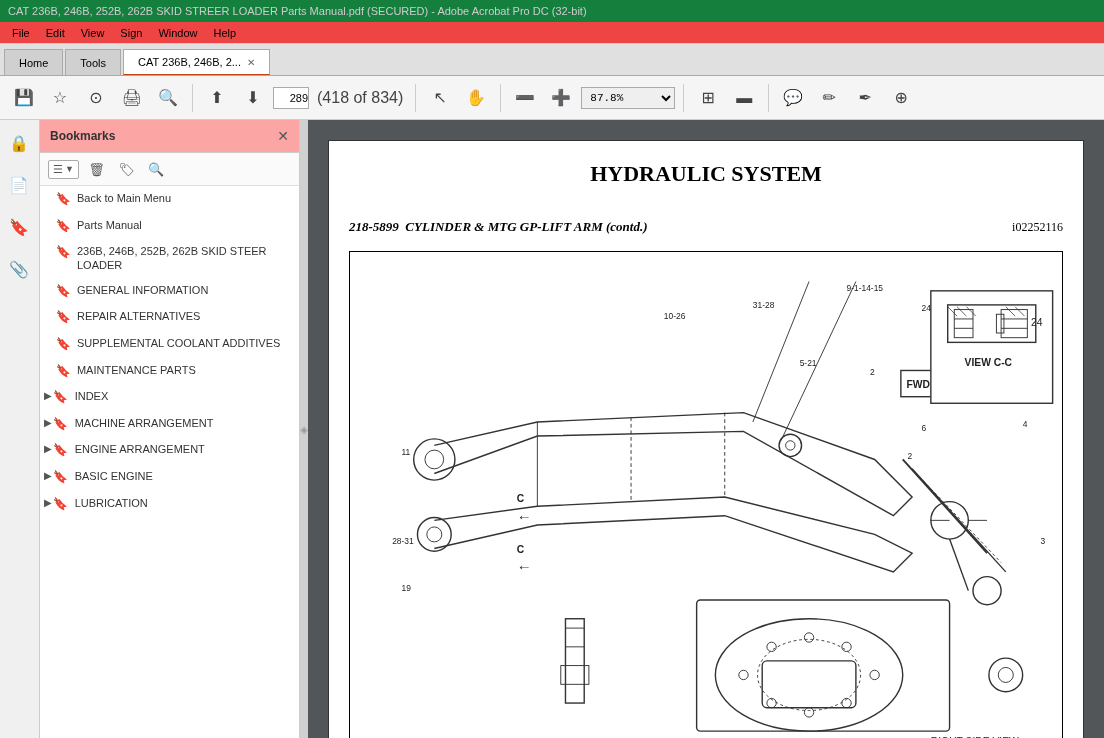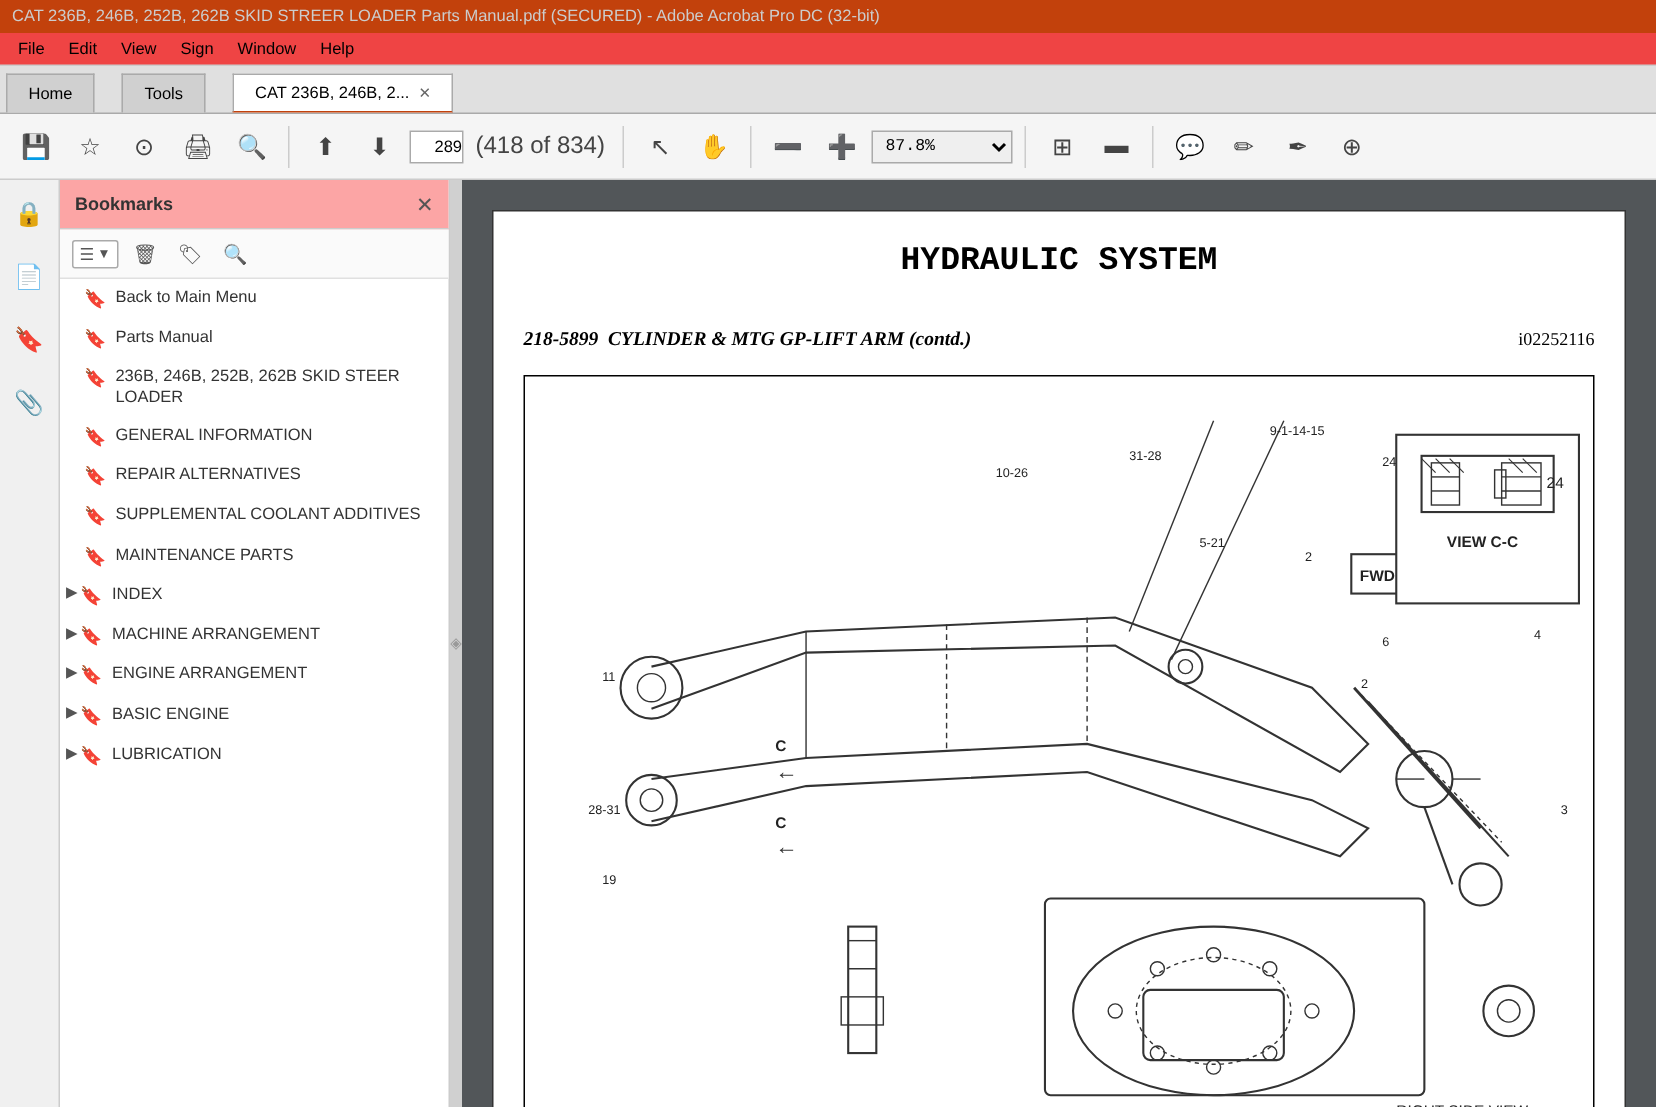--- a/index.html
+++ b/index.html
@@ -1,20 +1,20 @@
 <!DOCTYPE html>
 <html><head>
   <meta charset="utf-8">
   <style>
     * { margin: 0; padding: 0; box-sizing: border-box; }
     body { font-family: Arial, sans-serif; font-size: 12px; background: #525659; width: 1104px; height: 738px; overflow: hidden; }
 
     
     .title-bar {
-      background: #c2410c;
+      background: #15803d;
       color: #ccc;
       height: 22px;
       display: flex;
       align-items: center;
       padding: 0 8px;
       font-size: 11px;
     }
 
     
     .menu-bar {
@@ -40,21 +40,21 @@
       padding: 0 4px;
       border-bottom: 1px solid #aaa;
     }
     .tab {
       padding: 4px 14px;
       font-size: 11px;
       cursor: pointer;
       border: 1px solid #aaa;
       border-bottom: none;
       background: #d0d0d0;
-      margin-right: 18px;
+      margin-right: 2px;
       height: 26px;
       display: flex;
       align-items: center;
       gap: 6px;
     }
     .tab.active {
       background: #ffffff;
       border-bottom: 1px solid #c2410c;
     }
     .tab-close {
@@ -234,21 +234,21 @@
       min-height: 620px;
       border: 1px solid #333;
       padding: 20px;
       position: relative;
     }
 
     .page-title {
       text-align: center;
       font-size: 22px;
       font-weight: bold;
-      font-family: Liberation Mono, monospace;
+      font-family: Liberation Serif, serif;
       margin-bottom: 10px;
     }
     .page-subtitle {
       text-align: center;
       font-size: 13px;
       font-family: 'Times New Roman', serif;
       margin-bottom: 16px;
       display: flex;
       justify-content: space-between;
       align-items: center;

